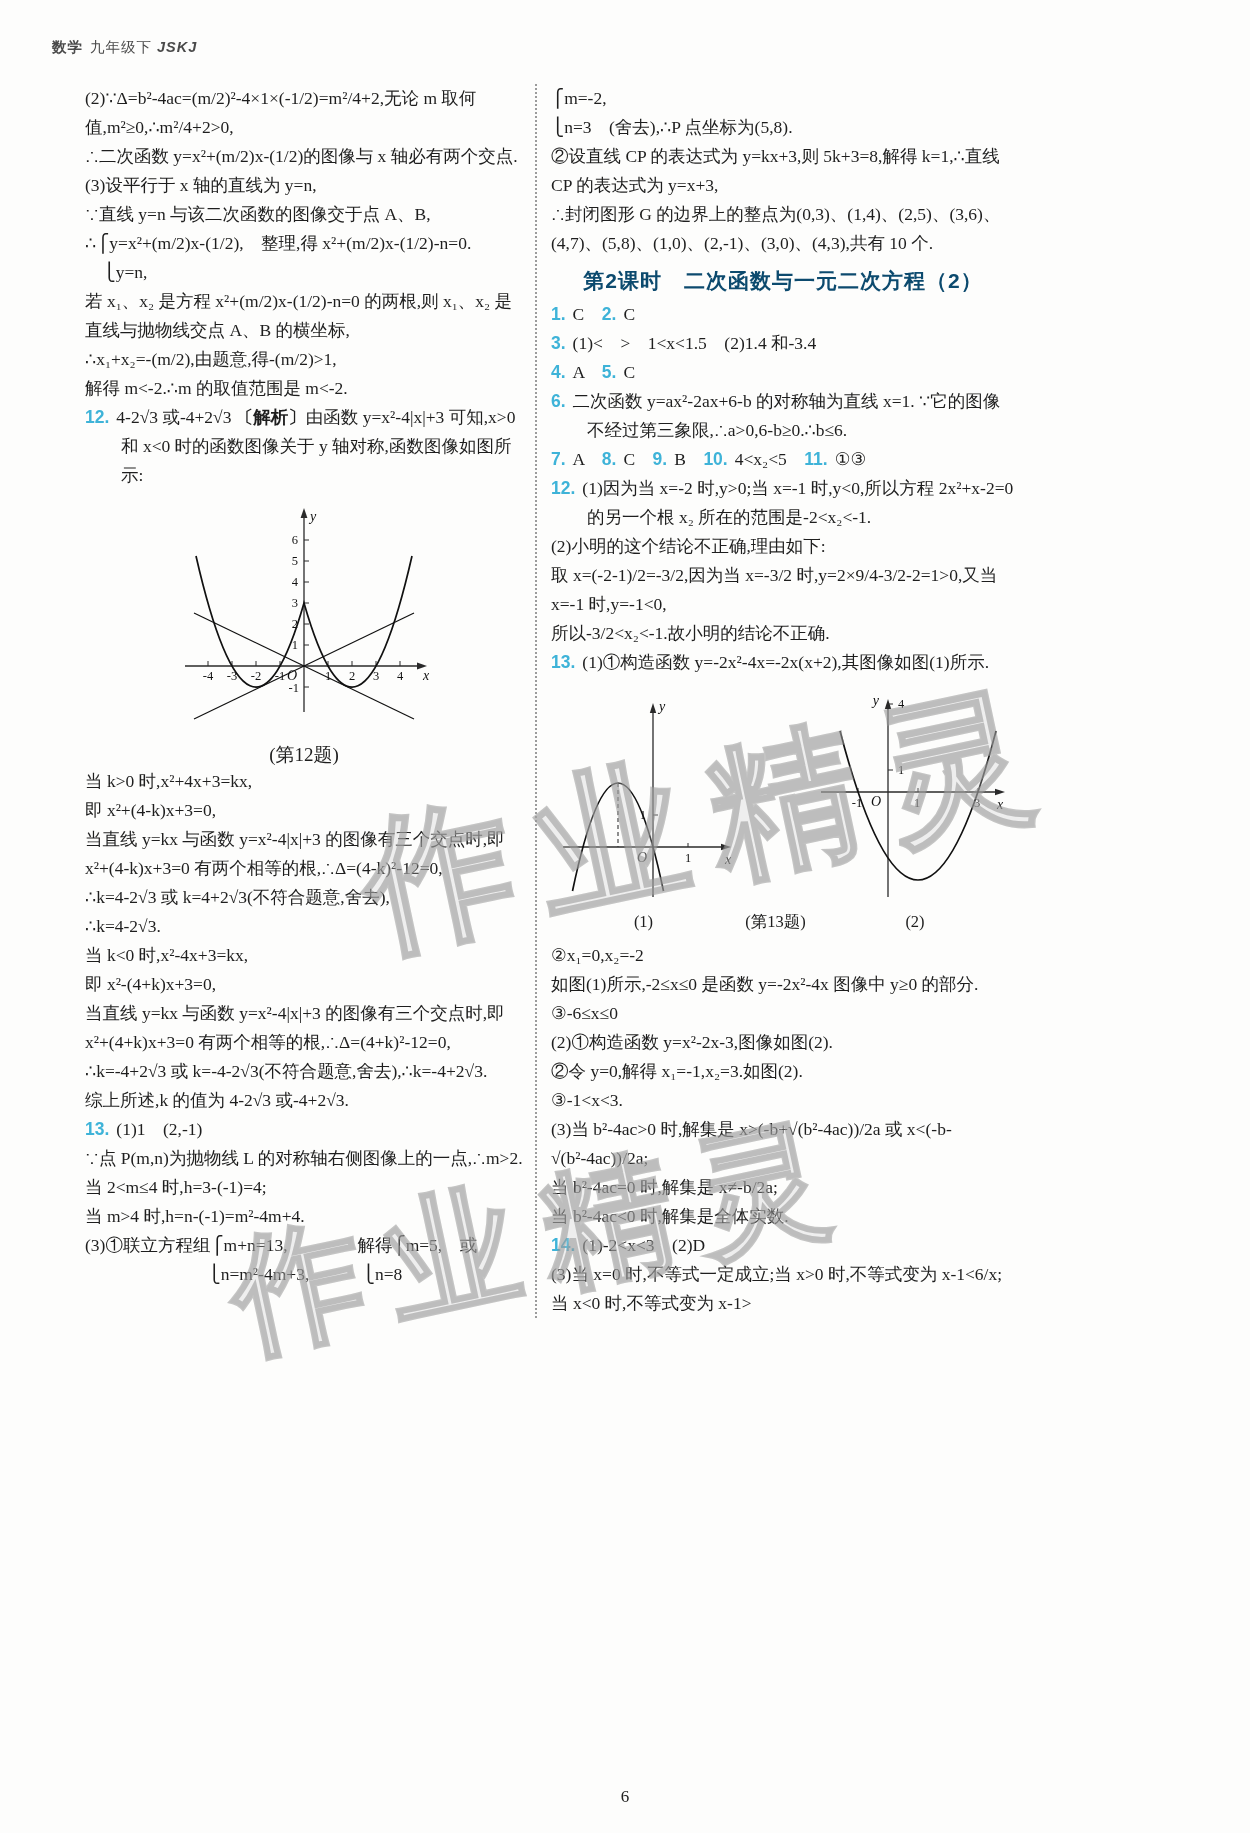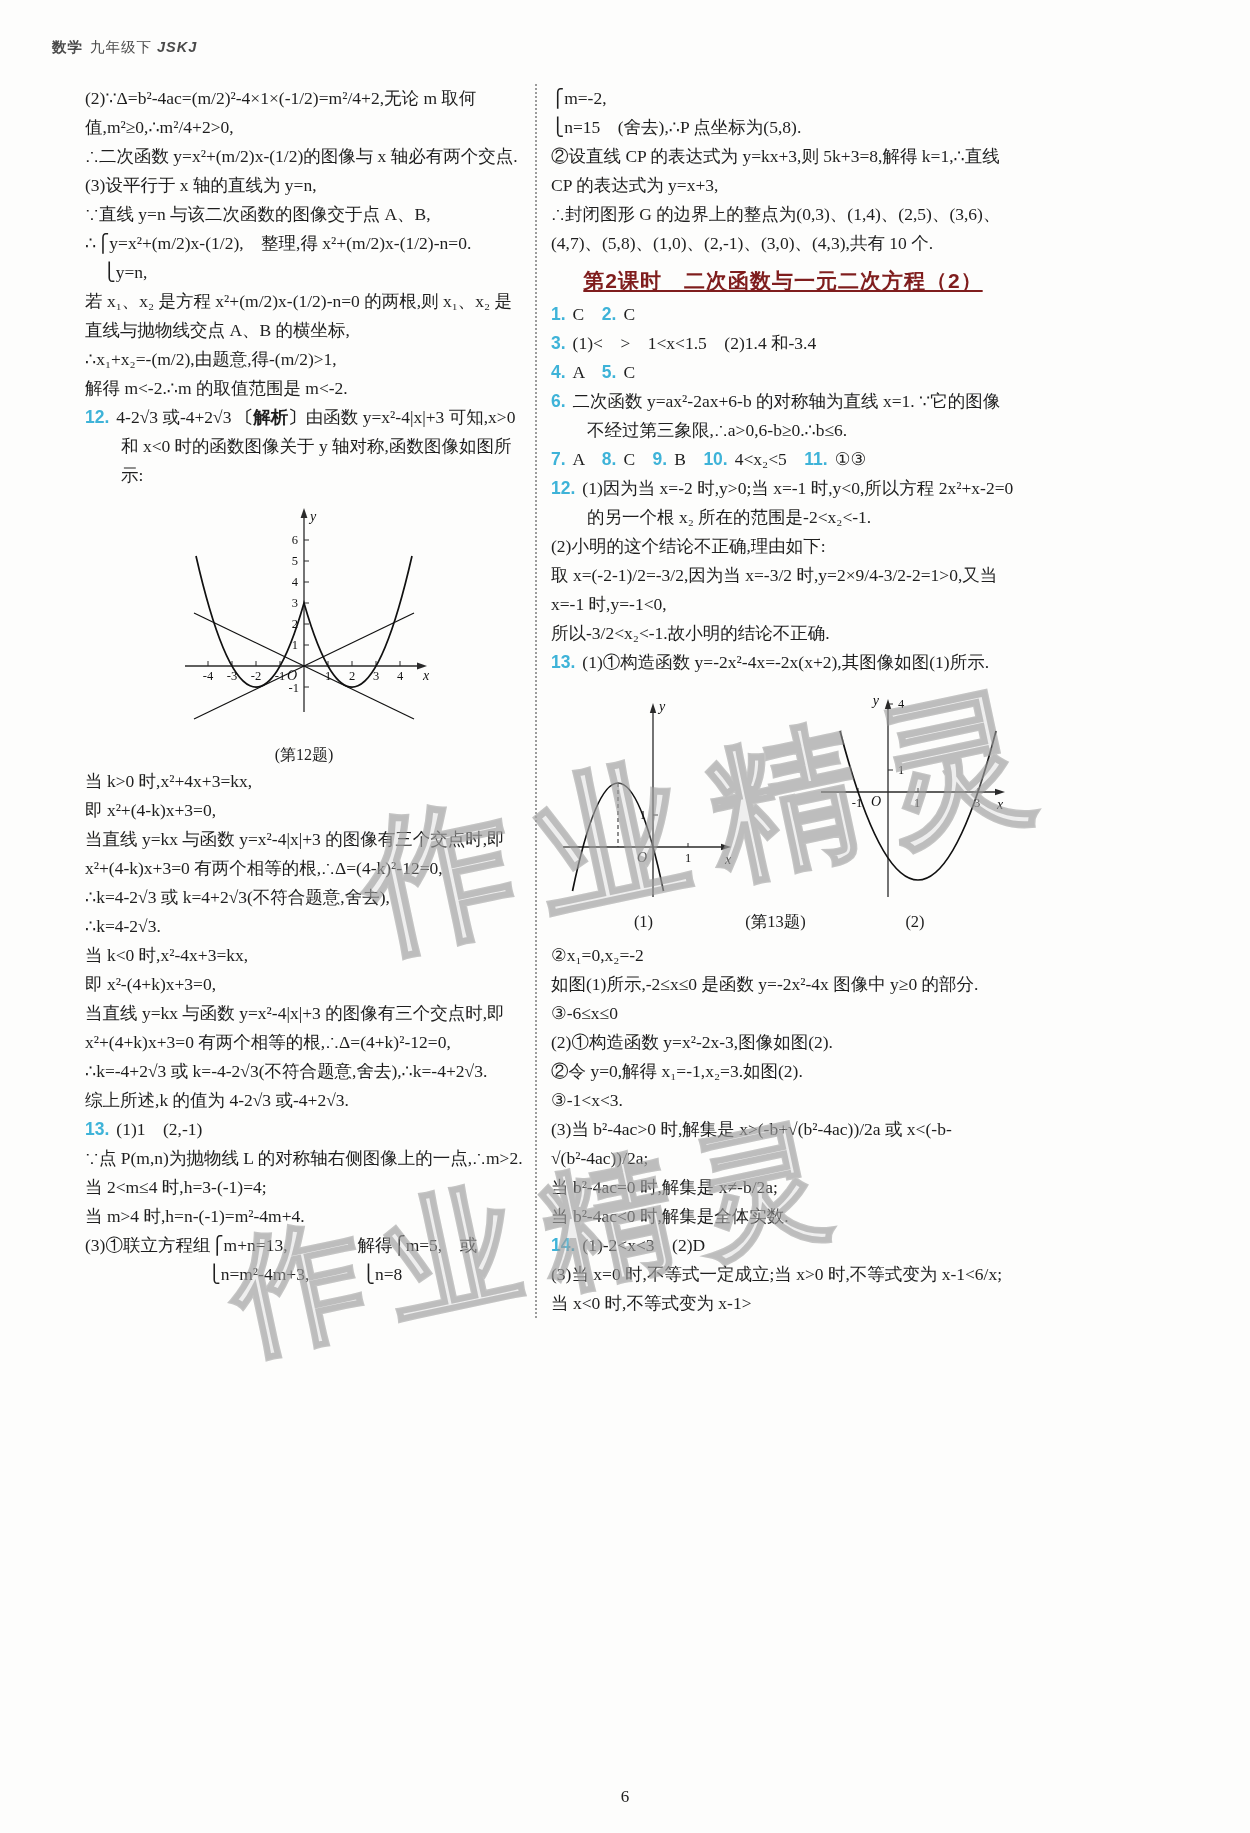--- a/index.html
+++ b/index.html
@@ -17,24 +17,24 @@
   .col.left  { width:438px; }
   .divider { align-self:stretch; border-left:2px dotted #9b9b9b; margin-left:12px; }
   .col.right { flex:1; padding-left:14px; }
 
   .ln { margin:0; }
   .hang { padding-left:36px; text-indent:-36px; }
   .pnum { color:#3eb3d8; font-family:"Liberation Sans","DejaVu Sans",sans-serif; font-weight:bold; padding-right:7px; }
   .bold { font-weight:bold; }
 
   .section-title { margin:8px 0 5px; font-family:"Liberation Sans","DejaVu Sans",sans-serif;
-                   font-size:21px; font-weight:bold; text-align:center; color:#7f1d1d; letter-spacing:1px;text-decoration:underline; }
+                   font-size:21px; font-weight:bold; text-align:center; color:#0c4a6e; letter-spacing:1px; }
 
   .fig { margin:8px auto 0; text-align:center; width:280px; }
-  .figcap { font-size:16px; line-height:24px; }
+  .figcap { font-size:19px; line-height:24px; }
 
   .fig13row { display:flex; justify-content:space-between; align-items:flex-end; margin-top:10px; padding:0 2px; }
   .fig13labels { display:flex; font-size:16.5px; margin:0 0 6px; line-height:26px; }
   .fig13labels .lab1 { width:185px; text-align:center; }
   .fig13labels .capm { flex:1; text-align:center; }
   .fig13labels .lab2 { width:200px; text-align:center; }
 
   .pageno { position:absolute; left:0; right:0; bottom:26px; text-align:center; font-size:17px; color:#222; }
 
   .watermark { position:absolute; font-weight:bold; transform:rotate(-12deg); transform-origin:left top;
@@ -145,21 +145,21 @@
           <p class="ln"><span>(3)①联立方程组⎧m+n=13,　　　　解得⎧m=5,　或</span></p>
           <p class="ln"><span>　　　　　　　⎩n=m²-4m+3,　　　⎩n=8</span></p>
         </div>
     </div>
 
     <div class="divider"></div>
 
     <div class="col right">
       <div>
           <p class="ln"><span>⎧m=-2,</span></p>
-          <p class="ln"><span>⎩n=15　(舍去),∴P 点坐标为(5,8).</span></p>
+          <p class="ln"><span>⎩n=3　(舍去),∴P 点坐标为(5,8).</span></p>
           <p class="ln"><span>②设直线 CP 的表达式为 y=kx+3,则 5k+3=8,解得 k=1,∴直线 CP 的表达式为 y=x+3,</span></p>
           <p class="ln"><span>∴封闭图形 G 的边界上的整点为(0,3)、(1,4)、(2,5)、(3,6)、(4,7)、(5,8)、(1,0)、(2,-1)、(3,0)、(4,3),共有 10 个.</span></p>
         </div>
 
       <h2 class="section-title">第2课时　二次函数与一元二次方程（2）</h2>
 
       <div>
           <p class="ln"><span class="pnum">1.</span><span>C　</span><span class="pnum">2.</span><span>C</span></p>
           <p class="ln"><span class="pnum">3.</span><span>(1)&lt;　&gt;　1&lt;x&lt;1.5　(2)1.4 和-3.4</span></p>
           <p class="ln"><span class="pnum">4.</span><span>A　</span><span class="pnum">5.</span><span>C</span></p>

